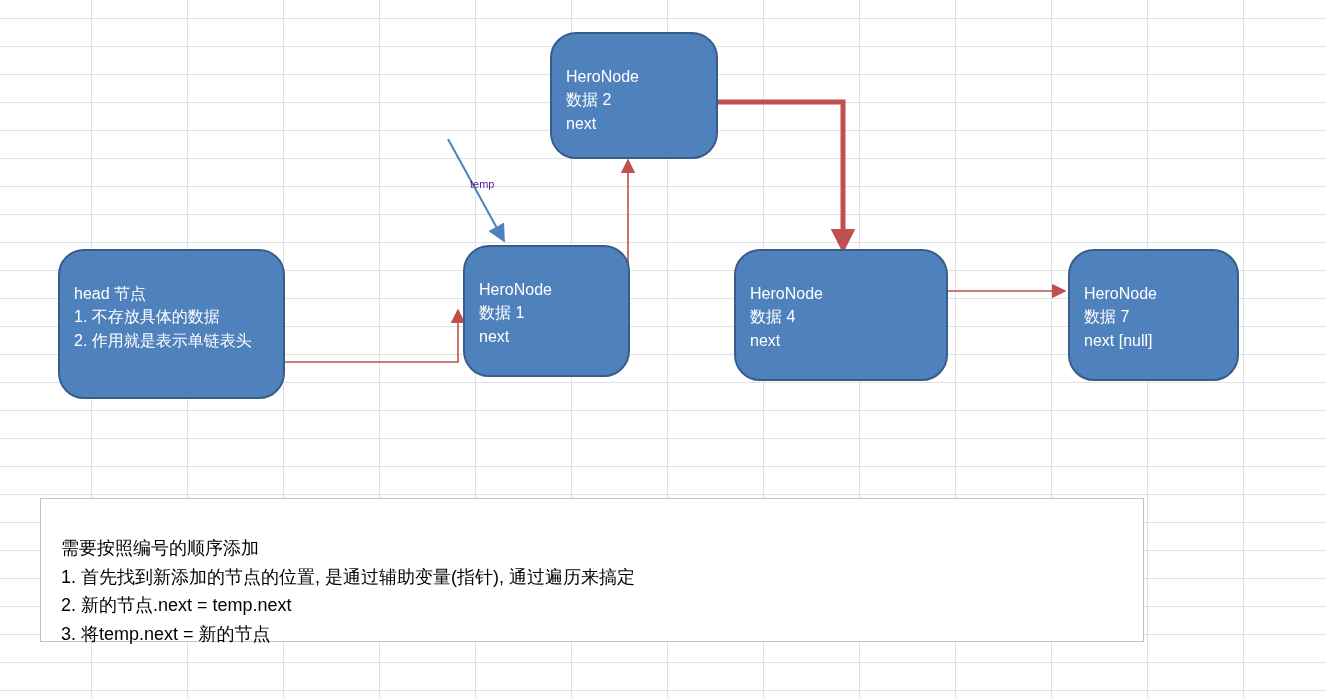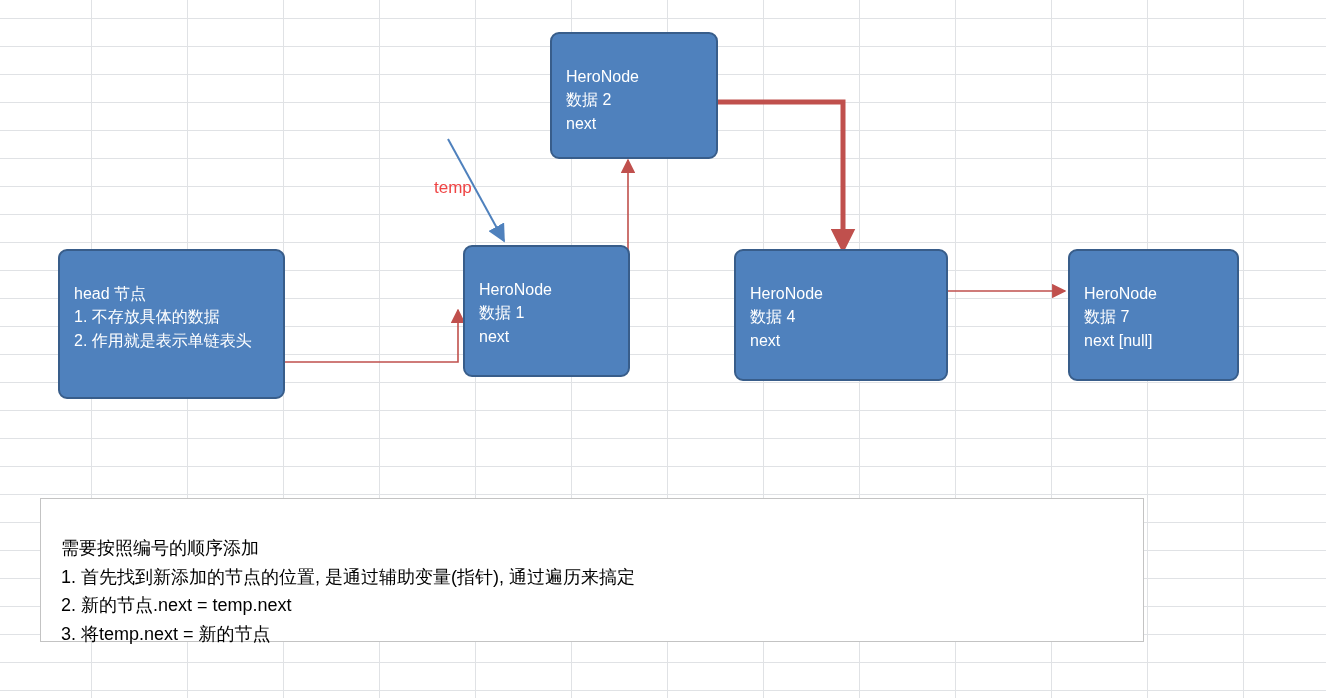--- a/index.html
+++ b/index.html
@@ -21,21 +21,21 @@
       linear-gradient(to right, #e0e2e5 0, #e0e2e5 1px, transparent 1px, transparent 100%),
       linear-gradient(to bottom, #e0e2e5 0, #e0e2e5 1px, transparent 1px, transparent 100%);
     background-size: 96px 28px;
     background-position: -5px -10px;
   }
 
   .node {
     position: absolute;
     background: #4f81bd;
     border: 2px solid #385d8a;
-    border-radius: 9px;
+    border-radius: 26px;
     color: #ffffff;
     font-size: 16px;
     line-height: 1.45;
     padding: 8px 14px;
     box-sizing: border-box;
     white-space: pre-line;
   }
 
   .textbox {
     position: absolute;
@@ -44,22 +44,23 @@
     color: #000000;
     font-size: 18px;
     line-height: 1.6;
     padding: 6px 14px;
     box-sizing: border-box;
     white-space: pre-line;
   }
 
   .floating-label {
     position: absolute;
-    color: #ef4444;
-    font-size: 17px;
+    color: #4c1d95;
+    font-size: 11px;
+    margin-left: 36px;
   }
 
   svg.overlay {
     position: absolute;
     inset: 0;
     width: 1326px;
     height: 698px;
     pointer-events: none;
   }
 </style>

